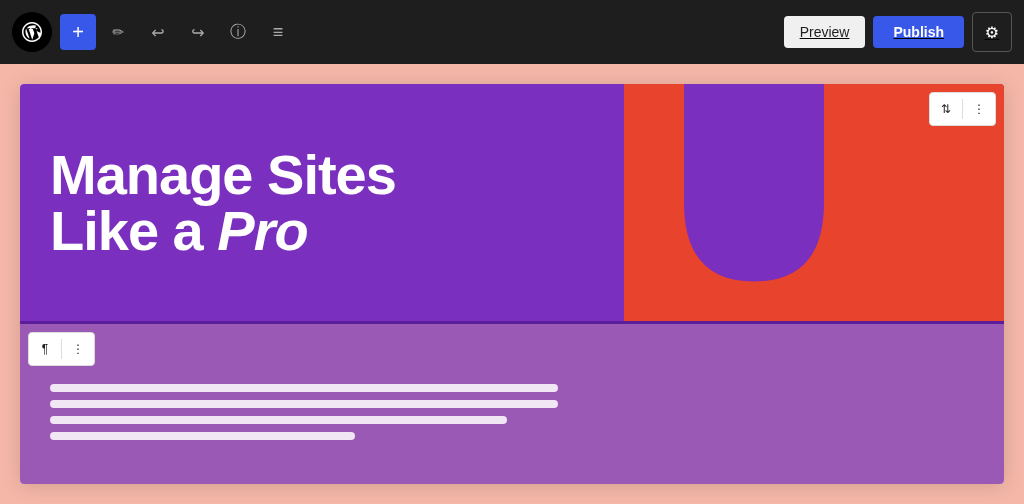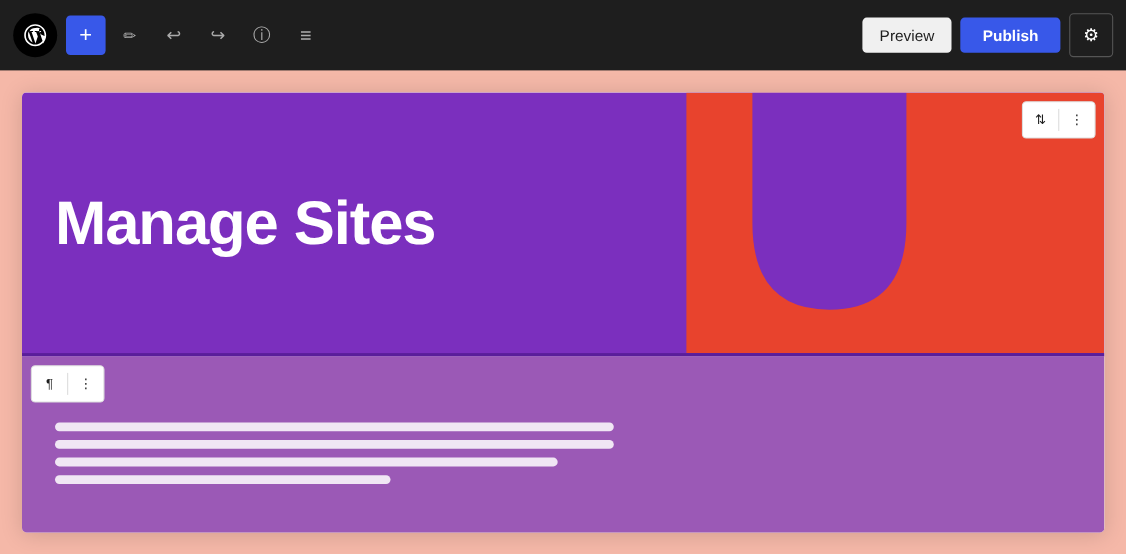--- a/index.html
+++ b/index.html
@@ -64,20 +64,21 @@
       background: #3858e9;
       color: #fff;
       font-size: 20px;
       font-weight: 300;
     }
 
     .toolbar-right {
       display: flex;
       align-items: center;
       gap: 8px;
+      text-decoration: underline;
     }
 
     .preview-btn {
       padding: 8px 16px;
       background: #f0f0f0;
       border: none;
       border-radius: 4px;
       color: #1e1e1e;
       cursor: pointer;
       font-size: 14px;
@@ -310,20 +311,23 @@
 
 <div class="editor-wrapper">
   <div class="editor-canvas">
 
     <div class="hero-block">
       <div class="hero-content">
 
         <div class="hero-text-area">
           <div class="hero-title">
             <div>Manage Sites</div>
+            <div>
+              <span>Like a </span><span class="italic-bold">Pro</span>
+            </div>
           </div>
         </div>
 
         <div class="hero-shape-area">
           <svg class="arch-shape" viewBox="0 0 380 240" preserveAspectRatio="none" xmlns="http://www.w3.org/2000/svg">
 
             <path d="M60,0 L200,0 L200,120 Q200,200 130,200 Q60,200 60,120 Z" fill="#7b2fbe"></path>
           </svg>
         </div>
 

